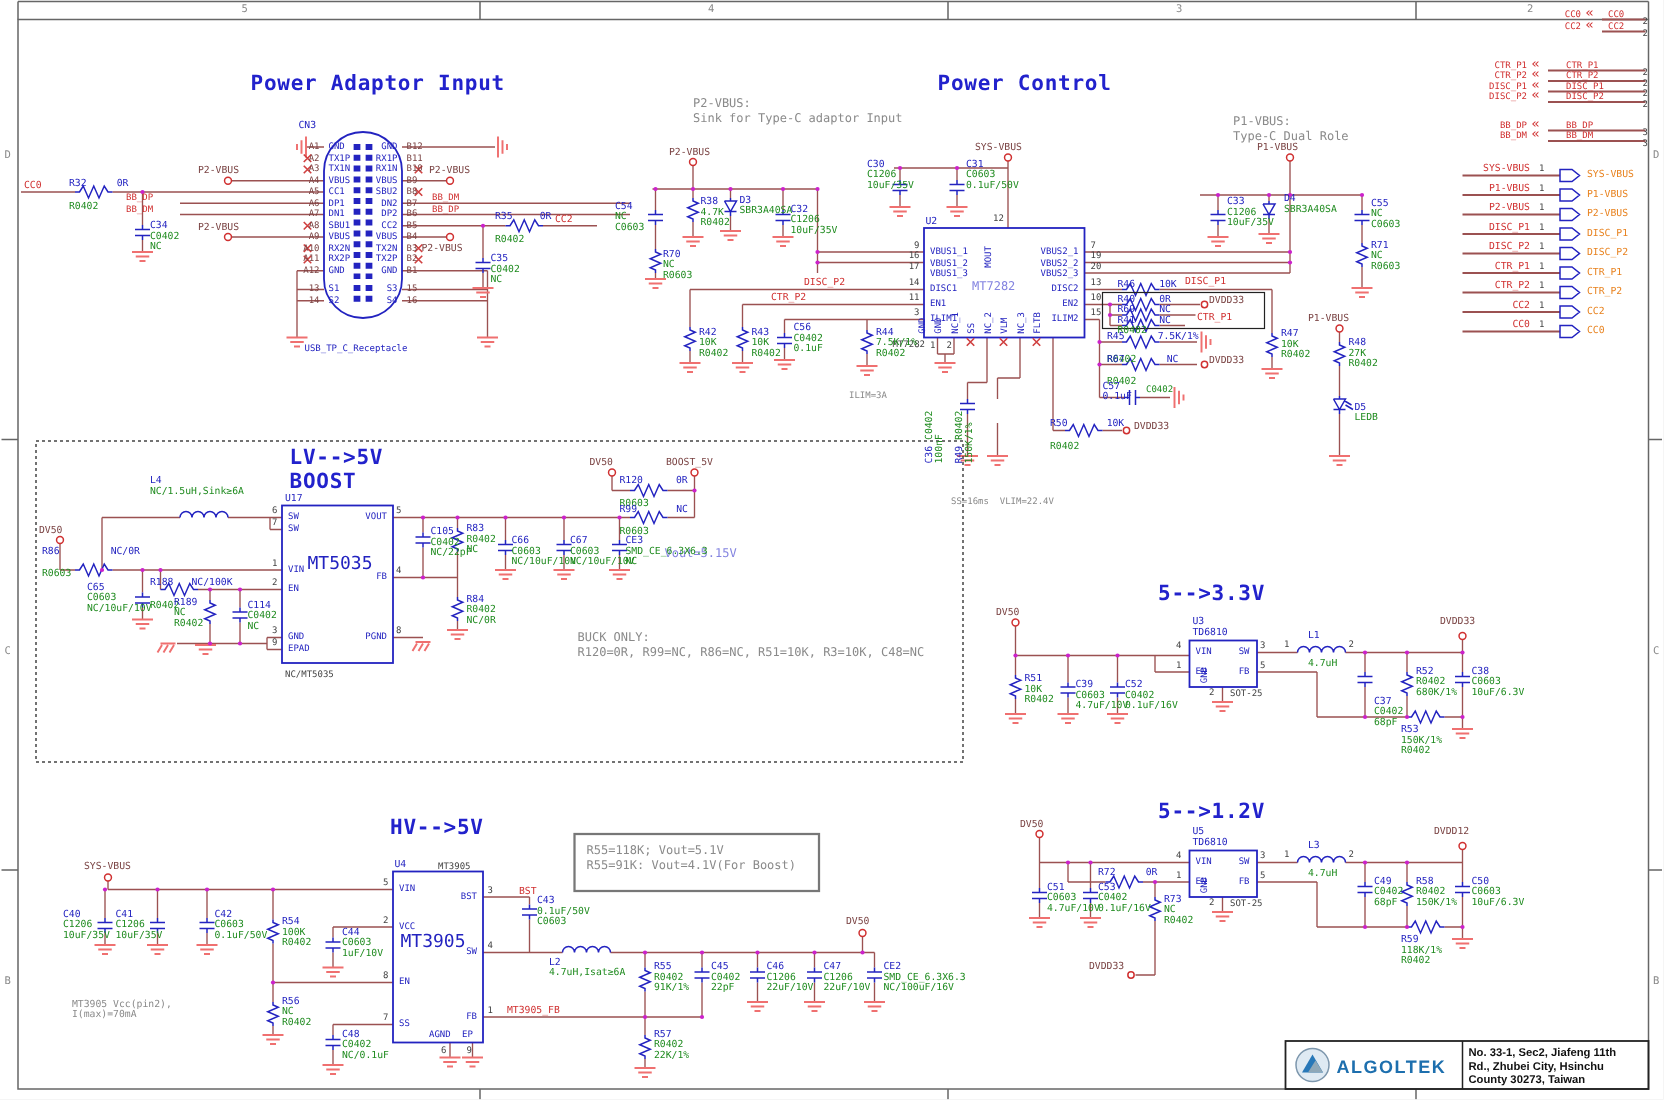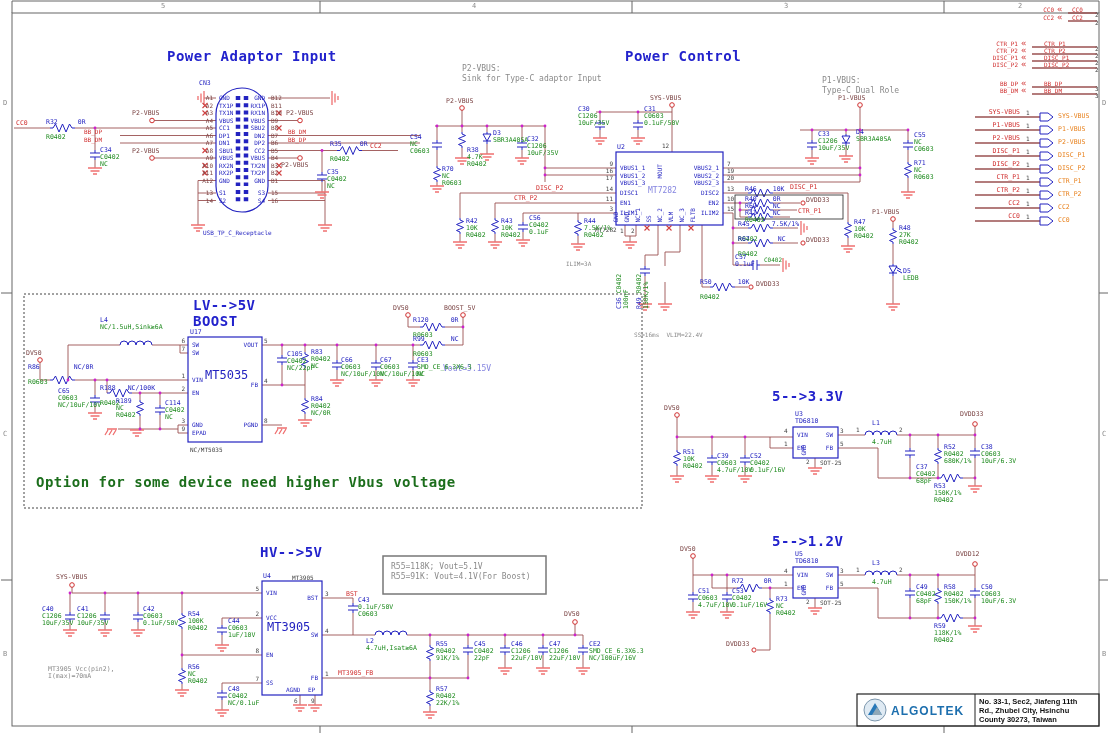--- a/index.html
+++ b/index.html
@@ -351,29 +351,30 @@
 <span class="t s7 gry" style="left:1102px;top:430px">C</span>
 <span class="t s7 gry" style="left:1102px;top:650px">B</span>
 
 <div class="t ttl" style="left:167px;top:48px">Power Adaptor Input</div>
 <div class="t ttl" style="left:625px;top:48px">Power Control</div>
 <div class="t ttl" style="left:193px;top:297px">LV--&gt;5V
 BOOST</div>
 <div class="t ttl" style="left:260px;top:544px">HV--&gt;5V</div>
 <div class="t ttl" style="left:772px;top:388px">5--&gt;3.3V</div>
 <div class="t ttl" style="left:772px;top:533px">5--&gt;1.2V</div>
-<div class="t optn" style="left:36px;top:474px">Option for some device need higher Vbus voltage</div>
 
 <div class="t s8 gry" style="left:462px;top:64px">P2-VBUS:
 Sink for Type-C adaptor Input</div>
 <div class="t s8 gry" style="left:822px;top:76px">P1-VBUS:
 Type-C Dual Role</div>
 <div class="t s6 gry" style="left:566px;top:260px">ILIM=3A</div>
 <div class="t s6 gry" style="left:634px;top:331px">SS=16ms  VLIM=22.4V</div>
 <div class="t s8 vio" style="left:443px;top:364px">Vout=5.15V</div>
+<div class="t s8 gry" style="left:385px;top:420px">BUCK ONLY:
+R120=0R, R99=NC, R86=NC, R51=10K, R3=10K, C48=NC</div>
 <div class="t s8 gry" style="left:391px;top:562px">R55=118K; Vout=5.1V
 R55=91K: Vout=4.1V(For Boost)</div>
 <div class="t s65 gry" style="left:48px;top:666px">MT3905 Vcc(pin2),
 I(max)=70mA</div>
 
 <div class="t s65 blu" style="left:199px;top:80px">CN3</div>
 <div class="t s6 blu" style="left:203px;top:229px">USB_TP_C_Receptacle</div>
 <div class="t s6 brn ra" style="left:197px;top:94px;width:16px">A1
 A2
 A3
@@ -496,21 +497,21 @@
 <div class="t s6 blu rot" style="left:652px;top:215px">SS</div>
 <div class="t s6 blu rot" style="left:663px;top:215px">NC_2</div>
 <div class="t s6 blu rot" style="left:674px;top:215px">VLM</div>
 <div class="t s6 blu rot" style="left:685px;top:215px">NC_3</div>
 <div class="t s6 blu rot" style="left:696px;top:215px">FLTB</div>
 <div class="t s6 blk" style="left:620px;top:227px">1</div>
 <div class="t s6 blk" style="left:631px;top:227px">2</div>
 
 <div class="t part" style="left:410px;top:134px"><span class="blu">C54</span><div class="pv">NC
 C0603</div></div>
-<div class="t part" style="left:467px;top:147px"><span class="blu">R38</span><div class="pv">4.7K
+<div class="t part" style="left:467px;top:131px"><span class="blu">R38</span><div class="pv">4.7K
 R0402</div></div>
 <div class="t part" style="left:493px;top:130px"><span class="blu">D3</span><div class="pv">SBR3A40SA</div></div>
 <div class="t part" style="left:527px;top:136px"><span class="blu">C32</span><div class="pv">C1206
 10uF/35V</div></div>
 <div class="t part" style="left:442px;top:166px"><span class="blu">R70</span><div class="pv">NC
 R0603</div></div>
 <div class="t part" style="left:578px;top:106px"><span class="blu">C30</span><div class="pv">C1206
 10uF/35V</div></div>
 <div class="t part" style="left:644px;top:106px"><span class="blu">C31</span><div class="pv">C0603
 0.1uF/50V</div></div>

